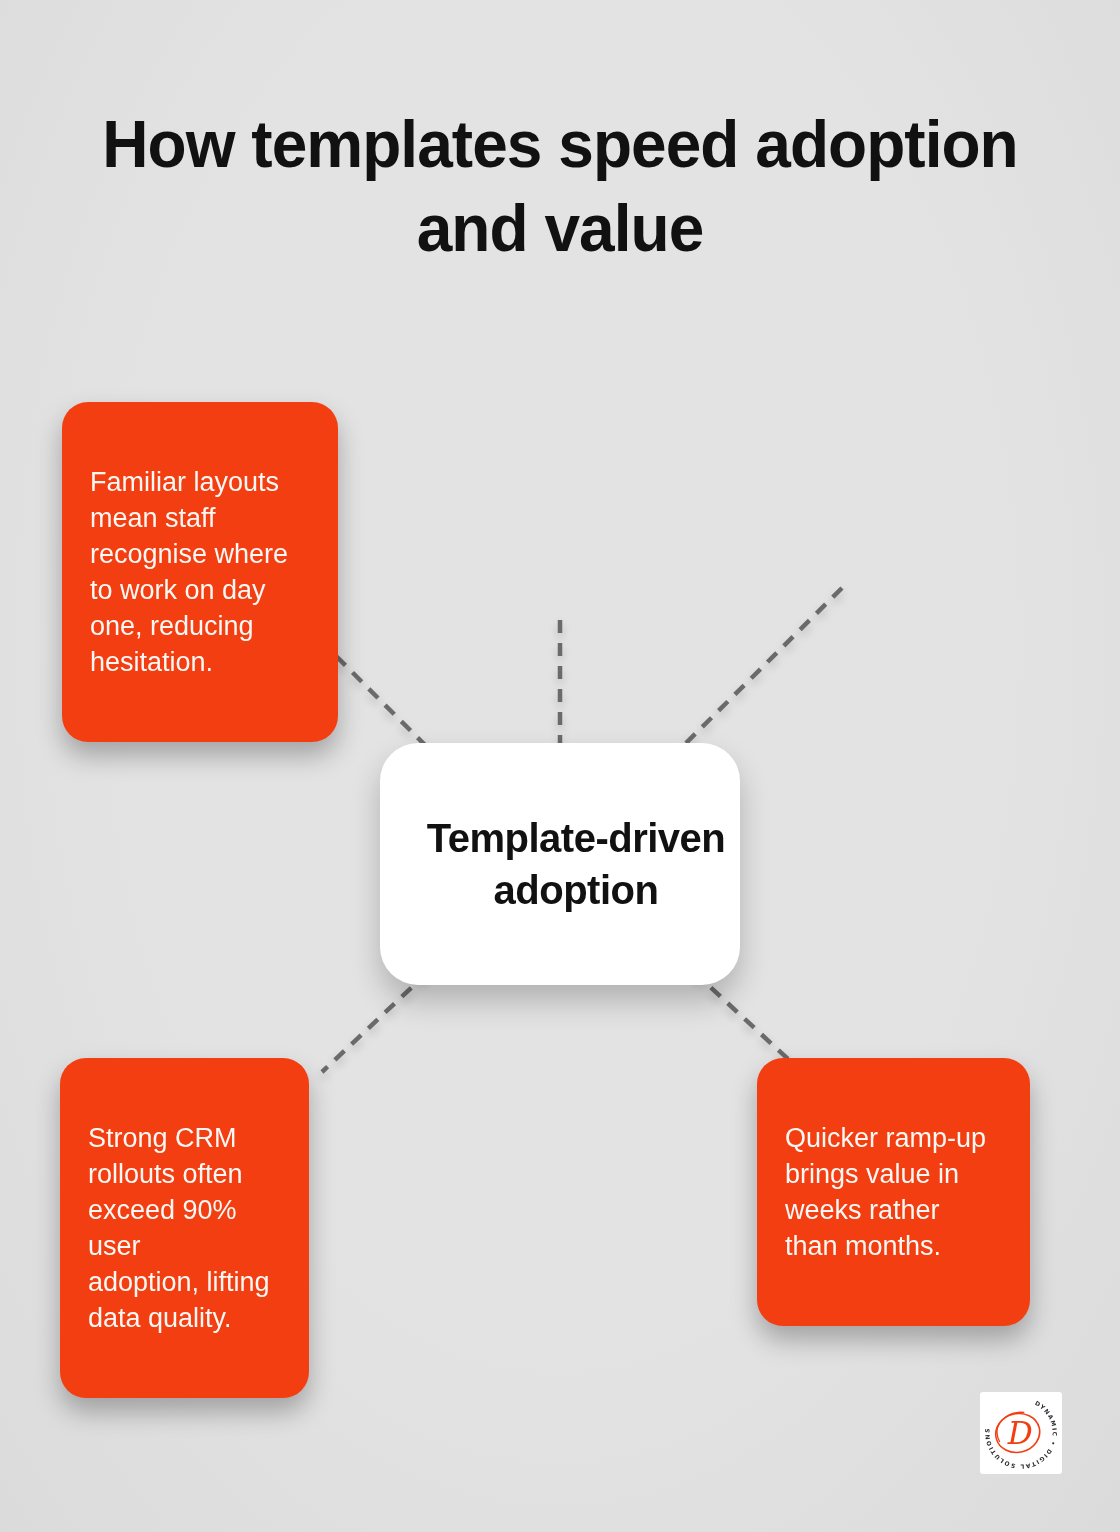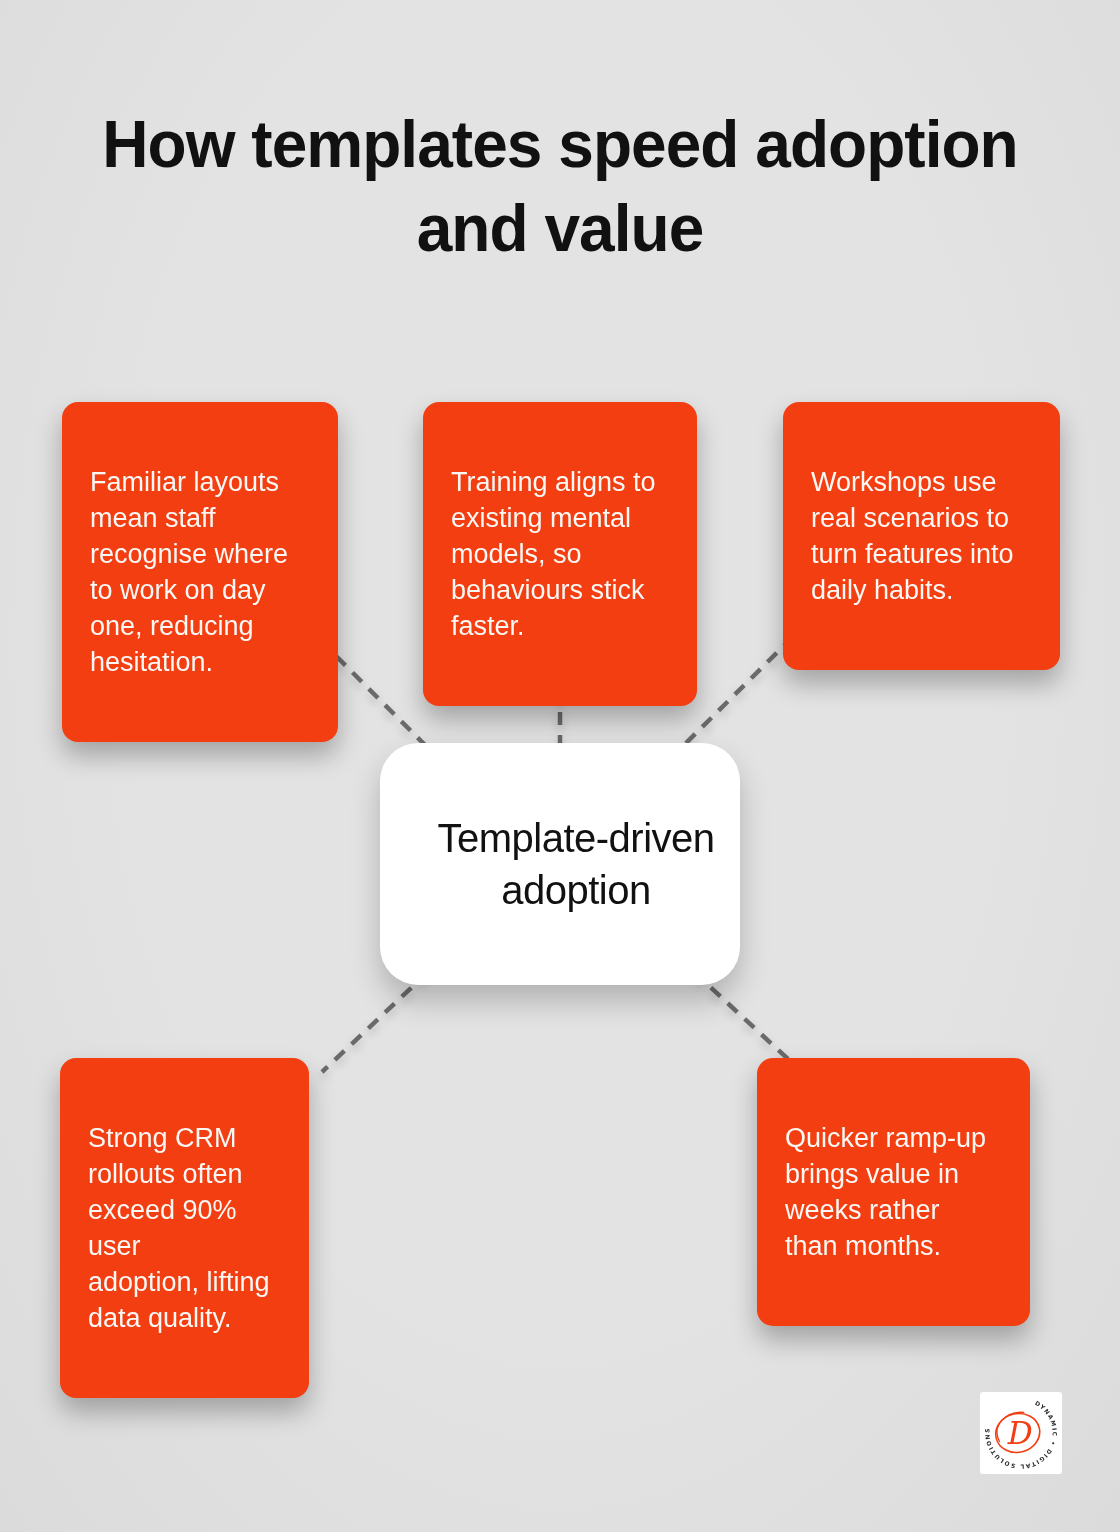--- a/index.html
+++ b/index.html
@@ -40,21 +40,21 @@
   .connectors line {
     stroke: var(--connector, #6A6A6A);
     stroke-width: 4.5;
     stroke-dasharray: 13 10;
   }
 
   .node {
     position: absolute;
     z-index: 2;
     background: var(--accent, #F23E11);
-    border-radius: 16px;
+    border-radius: 26px;
     padding: 26px 28px;
     color: var(--node-text, #FAF8F5);
     font-size: 27px;
     line-height: 36px;
     white-space: pre-line;
     box-shadow: 0 14px 26px rgba(0,0,0,0.28);
   }
   .n0 { left: 62px;  top: 402px; width: 276px; min-height: 268px; }
   .n1 { left: 423px; top: 402px; width: 274px; min-height: 230px; }
   .n2 { left: 783px; top: 402px; width: 277px; min-height: 196px; }
@@ -72,21 +72,21 @@
     border-radius: 38px;
     display: flex;
     align-items: center;
     justify-content: center;
     text-align: center;
     box-shadow: 0 16px 30px rgba(0,0,0,0.22);
   }
   .center-node p {
     font-size: 40px;
     line-height: 52px;
-    font-weight: 400;
+    font-weight: 700;
     color: var(--center-text, #111111);
     white-space: pre-line;
     letter-spacing: -0.5px;
     margin-left: 32px;
   }
 
   .logo {
     position: absolute;
     z-index: 2;
     left: 980px;
@@ -116,34 +116,21 @@
 
   <div class="node n0">
     <p>Familiar layouts
 mean staff
 recognise where
 to work on day
 one, reducing
 hesitation.</p>
   </div>
 
-  <div class="node n1">
-    <p>Training aligns to
-existing mental
-models, so
-behaviours stick
-faster.</p>
-  </div>
 
-  <div class="node n2">
-    <p>Workshops use
-real scenarios to
-turn features into
-daily habits.</p>
-  </div>
 
   <div class="node n3">
     <p>Strong CRM
 rollouts often
 exceed 90% user
 adoption, lifting
 data quality.</p>
   </div>
 
   <div class="node n4">

